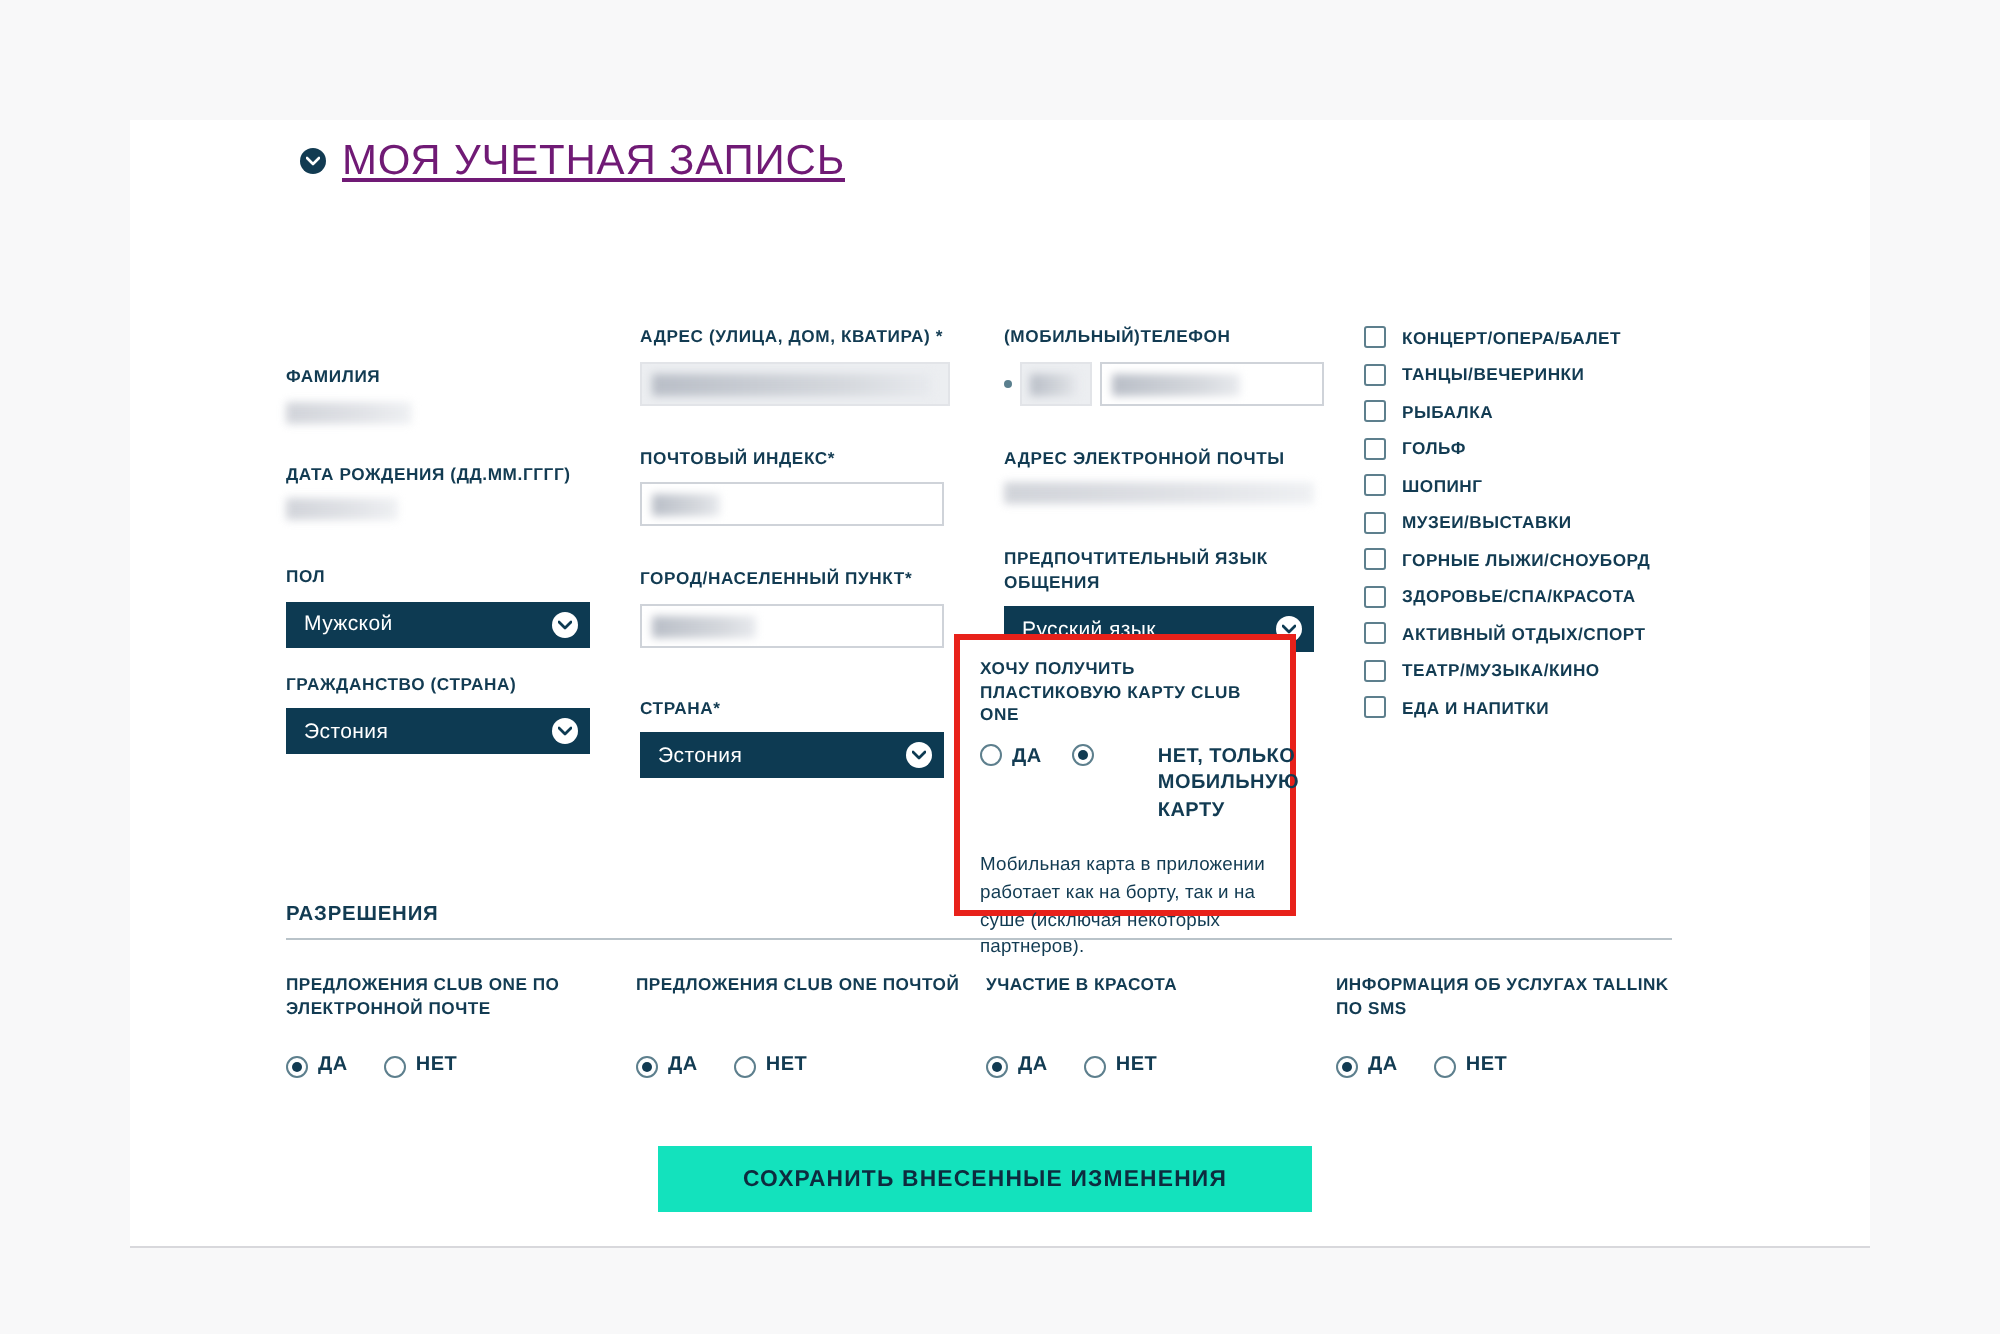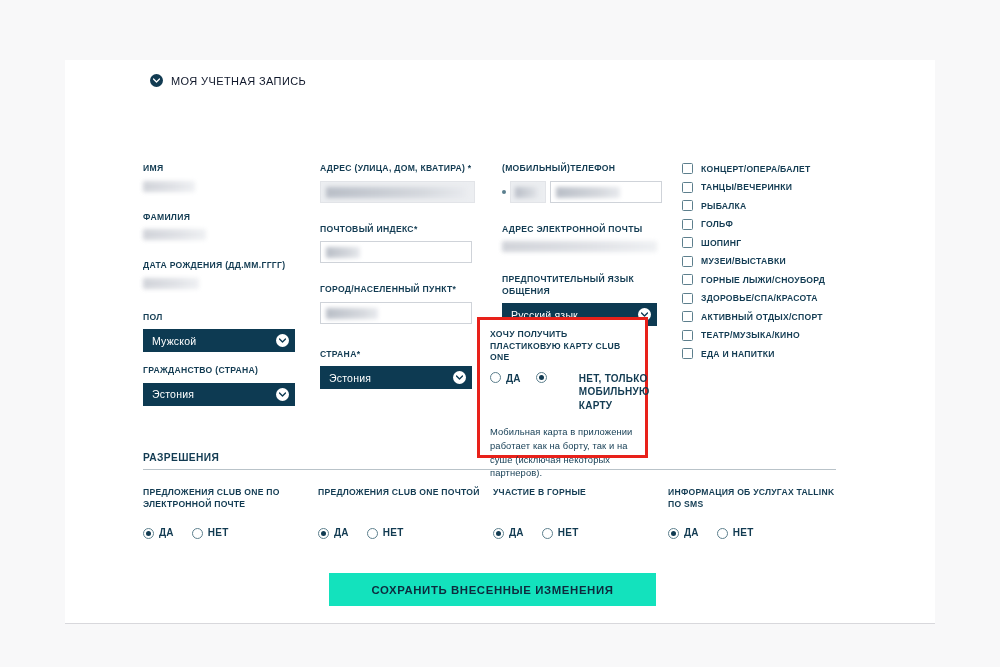--- a/index.html
+++ b/index.html
@@ -45,24 +45,25 @@
     background: #123b52;
     display: inline-flex;
     align-items: center;
     justify-content: center;
     margin-right: 8px;
     flex: none;
   }
   .header-icon svg { display: block; }
 
   .page-title {
-    font-size: 11px;
+    font-size: 21px;
     letter-spacing: .4px;
-    color: #0f172a;
+    color: #701a75;
     font-weight: 400;
+    text-decoration: underline;
   }
 
   
   .tabs {
     position: absolute;
     left: 143px;
     top: 127px;
     display: flex;
     gap: 2px;
   }
@@ -294,24 +295,20 @@
         <svg width="7" height="5" viewBox="0 0 7 5">
             <path d="M0.5 1 L3.5 4 L6.5 1" fill="none" stroke="#ffffff" stroke-width="1.3" stroke-linecap="round" stroke-linejoin="round"></path>
           </svg>
       </span>
       <span class="page-title">МОЯ УЧЕТНАЯ ЗАПИСЬ</span>
     </div>
   </div>
 
 
   <div class="col col-1">
-    <div class="field">
-      <div class="flabel">ИМЯ</div>
-      <span class="redacted r-short"></span>
-    </div>
     <div class="field" style="margin-top:20px">
       <div class="flabel">ФАМИЛИЯ</div>
       <span class="redacted r-mid"></span>
     </div>
     <div class="field" style="margin-top:20px">
       <div class="flabel">ДАТА РОЖДЕНИЯ (ДД.ММ.ГГГГ)</div>
       <span class="redacted r-date"></span>
     </div>
     <div class="field" style="margin-top:23px">
       <div class="flabel">ПОЛ</div>
@@ -487,21 +484,21 @@
             <span class="rb on"></span>
             <span class="rb-label">ДА</span>
           </div>
         <div class="perm-opt">
             <span class="rb"></span>
             <span class="rb-label">НЕТ</span>
           </div>
       </div>
     </div>
     <div class="perm-col">
-      <div class="perm-label">УЧАСТИЕ В ГОРНЫЕ</div>
+      <div class="perm-label">УЧАСТИЕ В КРАСОТА</div>
       <div class="perm-radios">
         <div class="perm-opt">
             <span class="rb on"></span>
             <span class="rb-label">ДА</span>
           </div>
         <div class="perm-opt">
             <span class="rb"></span>
             <span class="rb-label">НЕТ</span>
           </div>
       </div>

